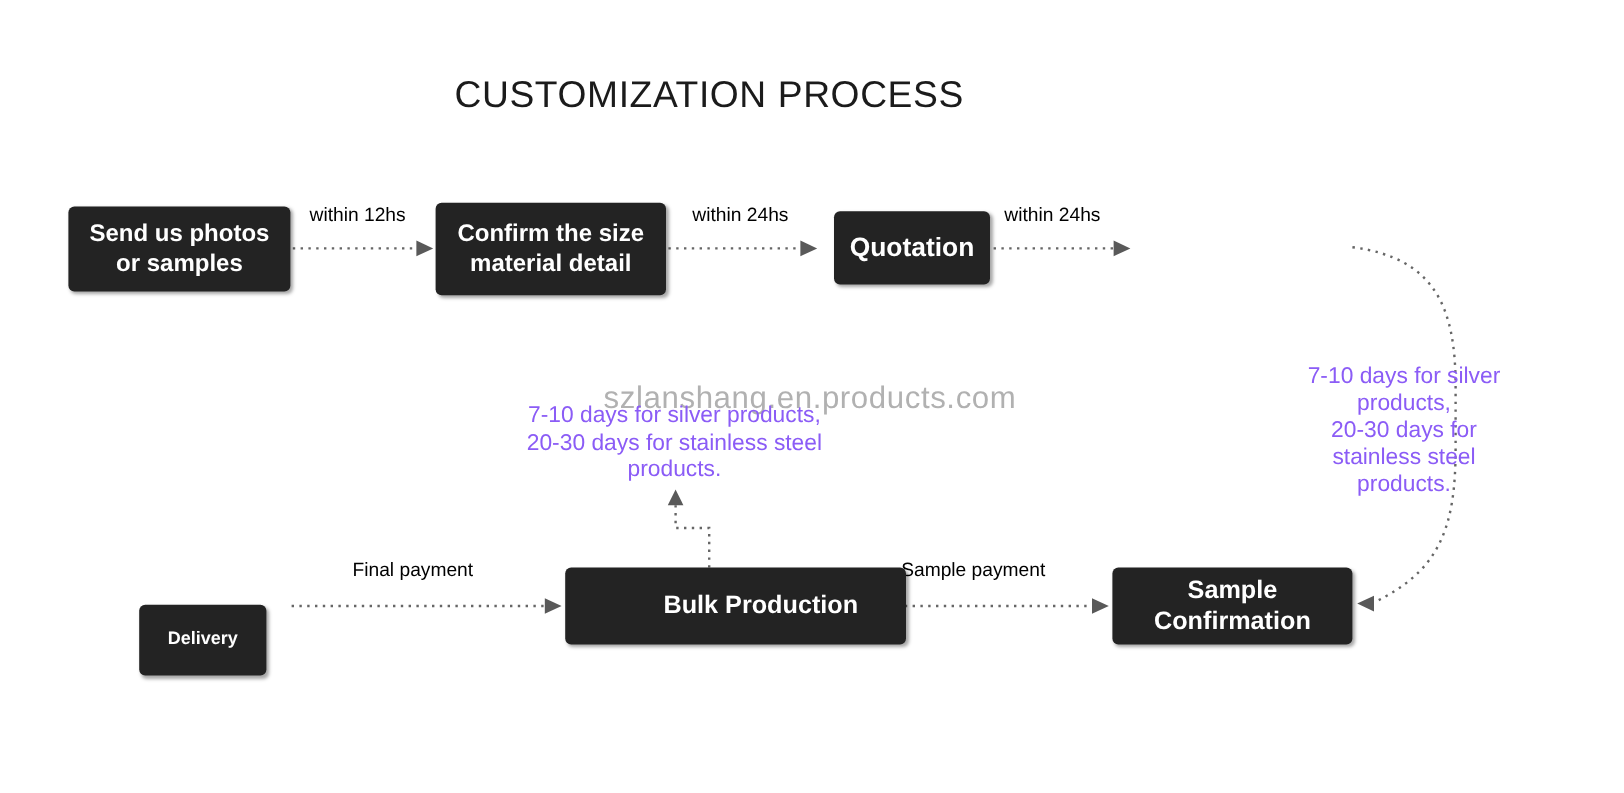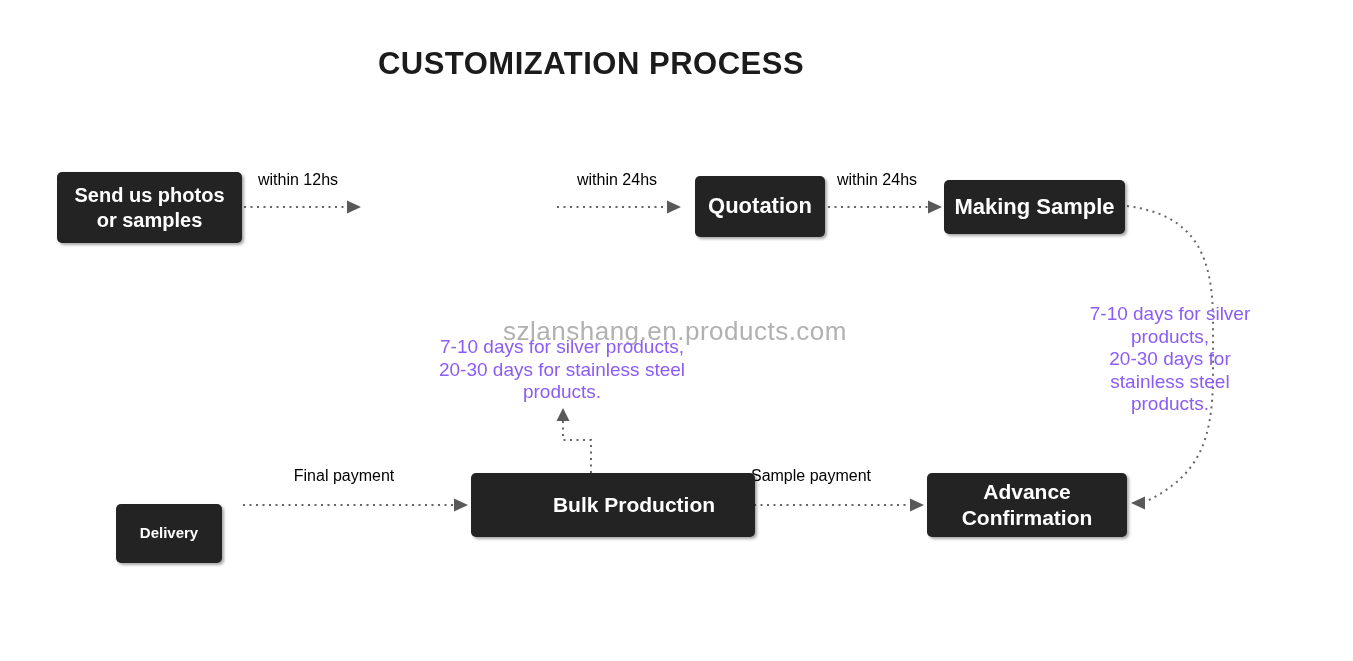--- a/index.html
+++ b/index.html
@@ -7,24 +7,24 @@
     position: relative;
     width: 1353px;
     height: 661px;
     background: #ffffff;
     font-family: "Liberation Sans", sans-serif;
     overflow: hidden;
   }
   .title {
     position: absolute;
     left: 591px;
-    top: 46px;
+    top: 61px;
     transform: translateX(-50%);
     font-size: 31px;
-    font-weight: bold;
+    font-weight: normal;
     letter-spacing: 0.5px;
     color: #1b1b1b;
     white-space: nowrap;
     margin: 0;
     z-index: 3;
   }
   .arrows {
     position: absolute;
     left: 0; top: 0;
     z-index: 1;
@@ -121,30 +121,31 @@
 
     <g>
       <path d="M591 473 L591 440 L563 440 L563 421"></path>
       <polygon points="563,408 556.5,421 569.5,421"></polygon>
     </g>
   </svg>
 
   <div class="node" style="left:57px; top:172px; width:185px; height:71px; font-size:20px;">Send us photos
 or samples</div>
 
+  <div class="node" style="left:363px; top:169px; width:192px; height:77px; font-size:20px;">Confirm the size
+material detail</div>
 
   <div class="node" style="left:683px; top:176px; width:130px; height:61px; font-size:22px;margin-left:12px;">Quotation</div>
 
-  <div class="node" style="left:944px; top:180px; width:181px; height:54px; font-size:22px;">Making Sample</div>
 
   <div class="node" style="left:116px; top:504px; width:106px; height:59px; font-size:15px;">Delivery</div>
 
   <div class="node" style="left:471px; top:473px; width:242px; height:64px; font-size:21px;padding-left:42px;">Bulk Production</div>
 
-  <div class="node" style="left:927px; top:473px; width:200px; height:64px; font-size:21px;">Advance
+  <div class="node" style="left:927px; top:473px; width:200px; height:64px; font-size:21px;">Sample
 Confirmation</div>
 
   <div class="edge-label" style="left:298px; top:171px;">within 12hs</div>
   <div class="edge-label" style="left:617px; top:171px;">within 24hs</div>
   <div class="edge-label" style="left:877px; top:171px;">within 24hs</div>
   <div class="edge-label" style="left:344px; top:467px;">Final payment</div>
   <div class="edge-label" style="left:811px; top:467px;">Sample payment</div>
 
   <div class="note" style="left:562px; top:336px;">7-10 days for silver products,
 20-30 days for stainless steel

